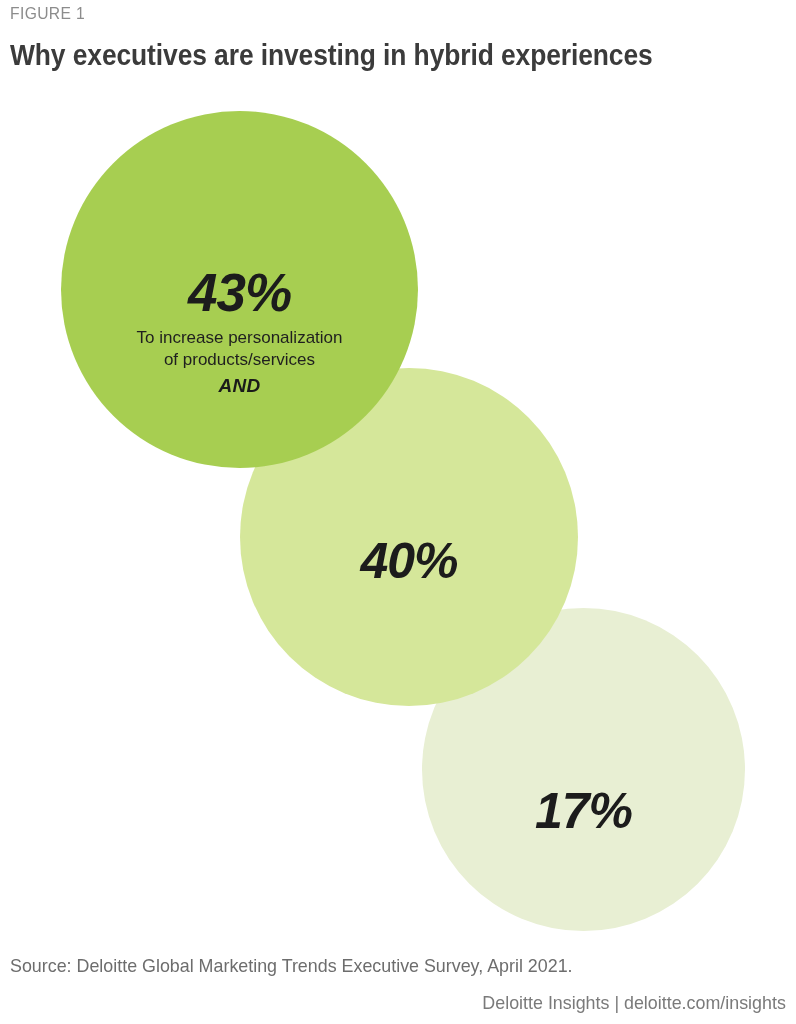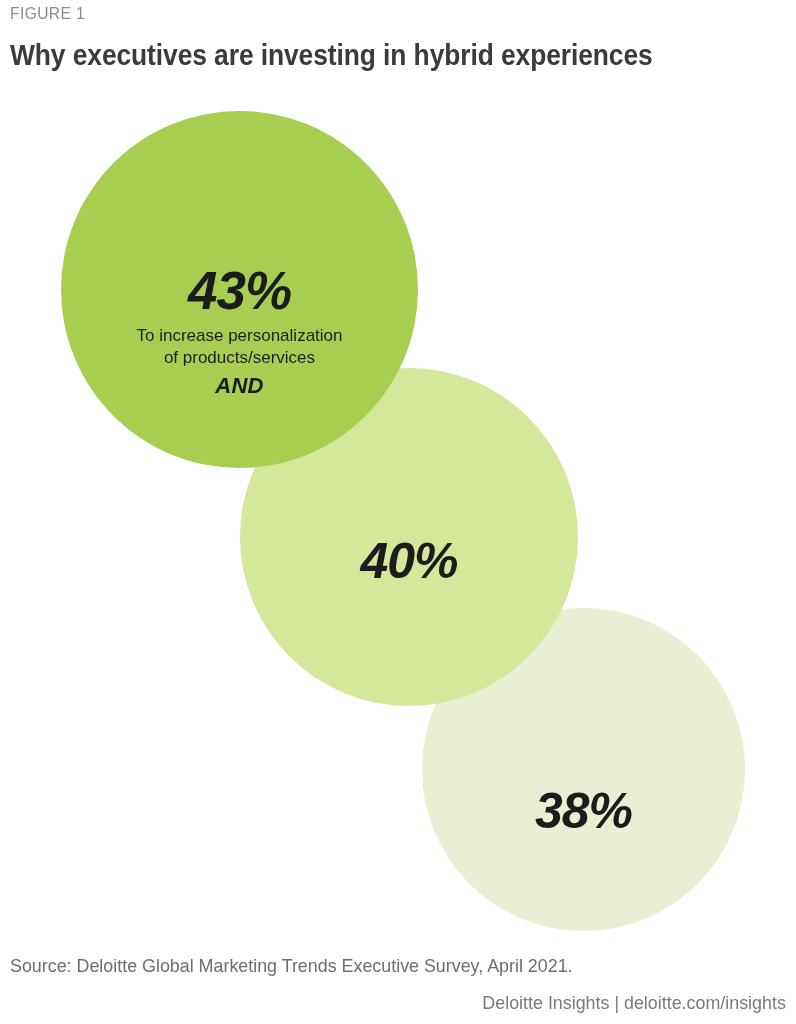--- a/index.html
+++ b/index.html
@@ -88,21 +88,21 @@
   .bubble-3 .pct { font-size: 50px; }
 
   .desc {
     font-size: 17px;
     color: #1f1f1f;
     line-height: 1.28;
     font-weight: normal;
     white-space: pre-line;
   }
   .conj {
-    font-size: 22px;
+    font-size: 19px;
     font-weight: bold;
     font-style: italic;
     color: #1a1a1a;
     line-height: 1.5;
     margin: 1px 0 1px 0;
     letter-spacing: 0.3px;
   }
 
   
   .source-line {
@@ -147,21 +147,21 @@
   </div>
 
   <div class="bubble bubble-2" style="background:#d5e79a;">
     <div class="bubble-inner">
       <div class="pct">40%</div>
     </div>
   </div>
 
   <div class="bubble bubble-3" style="background:#e8efd3;">
     <div class="bubble-inner">
-      <div class="pct">38%</div>
+      <div class="pct">17%</div>
     </div>
   </div>
 
 </div>
 
 <div class="source-line">Source: Deloitte Global Marketing Trends Executive Survey, April 2021.</div>
 
 <div class="attribution">Deloitte Insights | deloitte.com/insights</div>
 
 </body></html>

